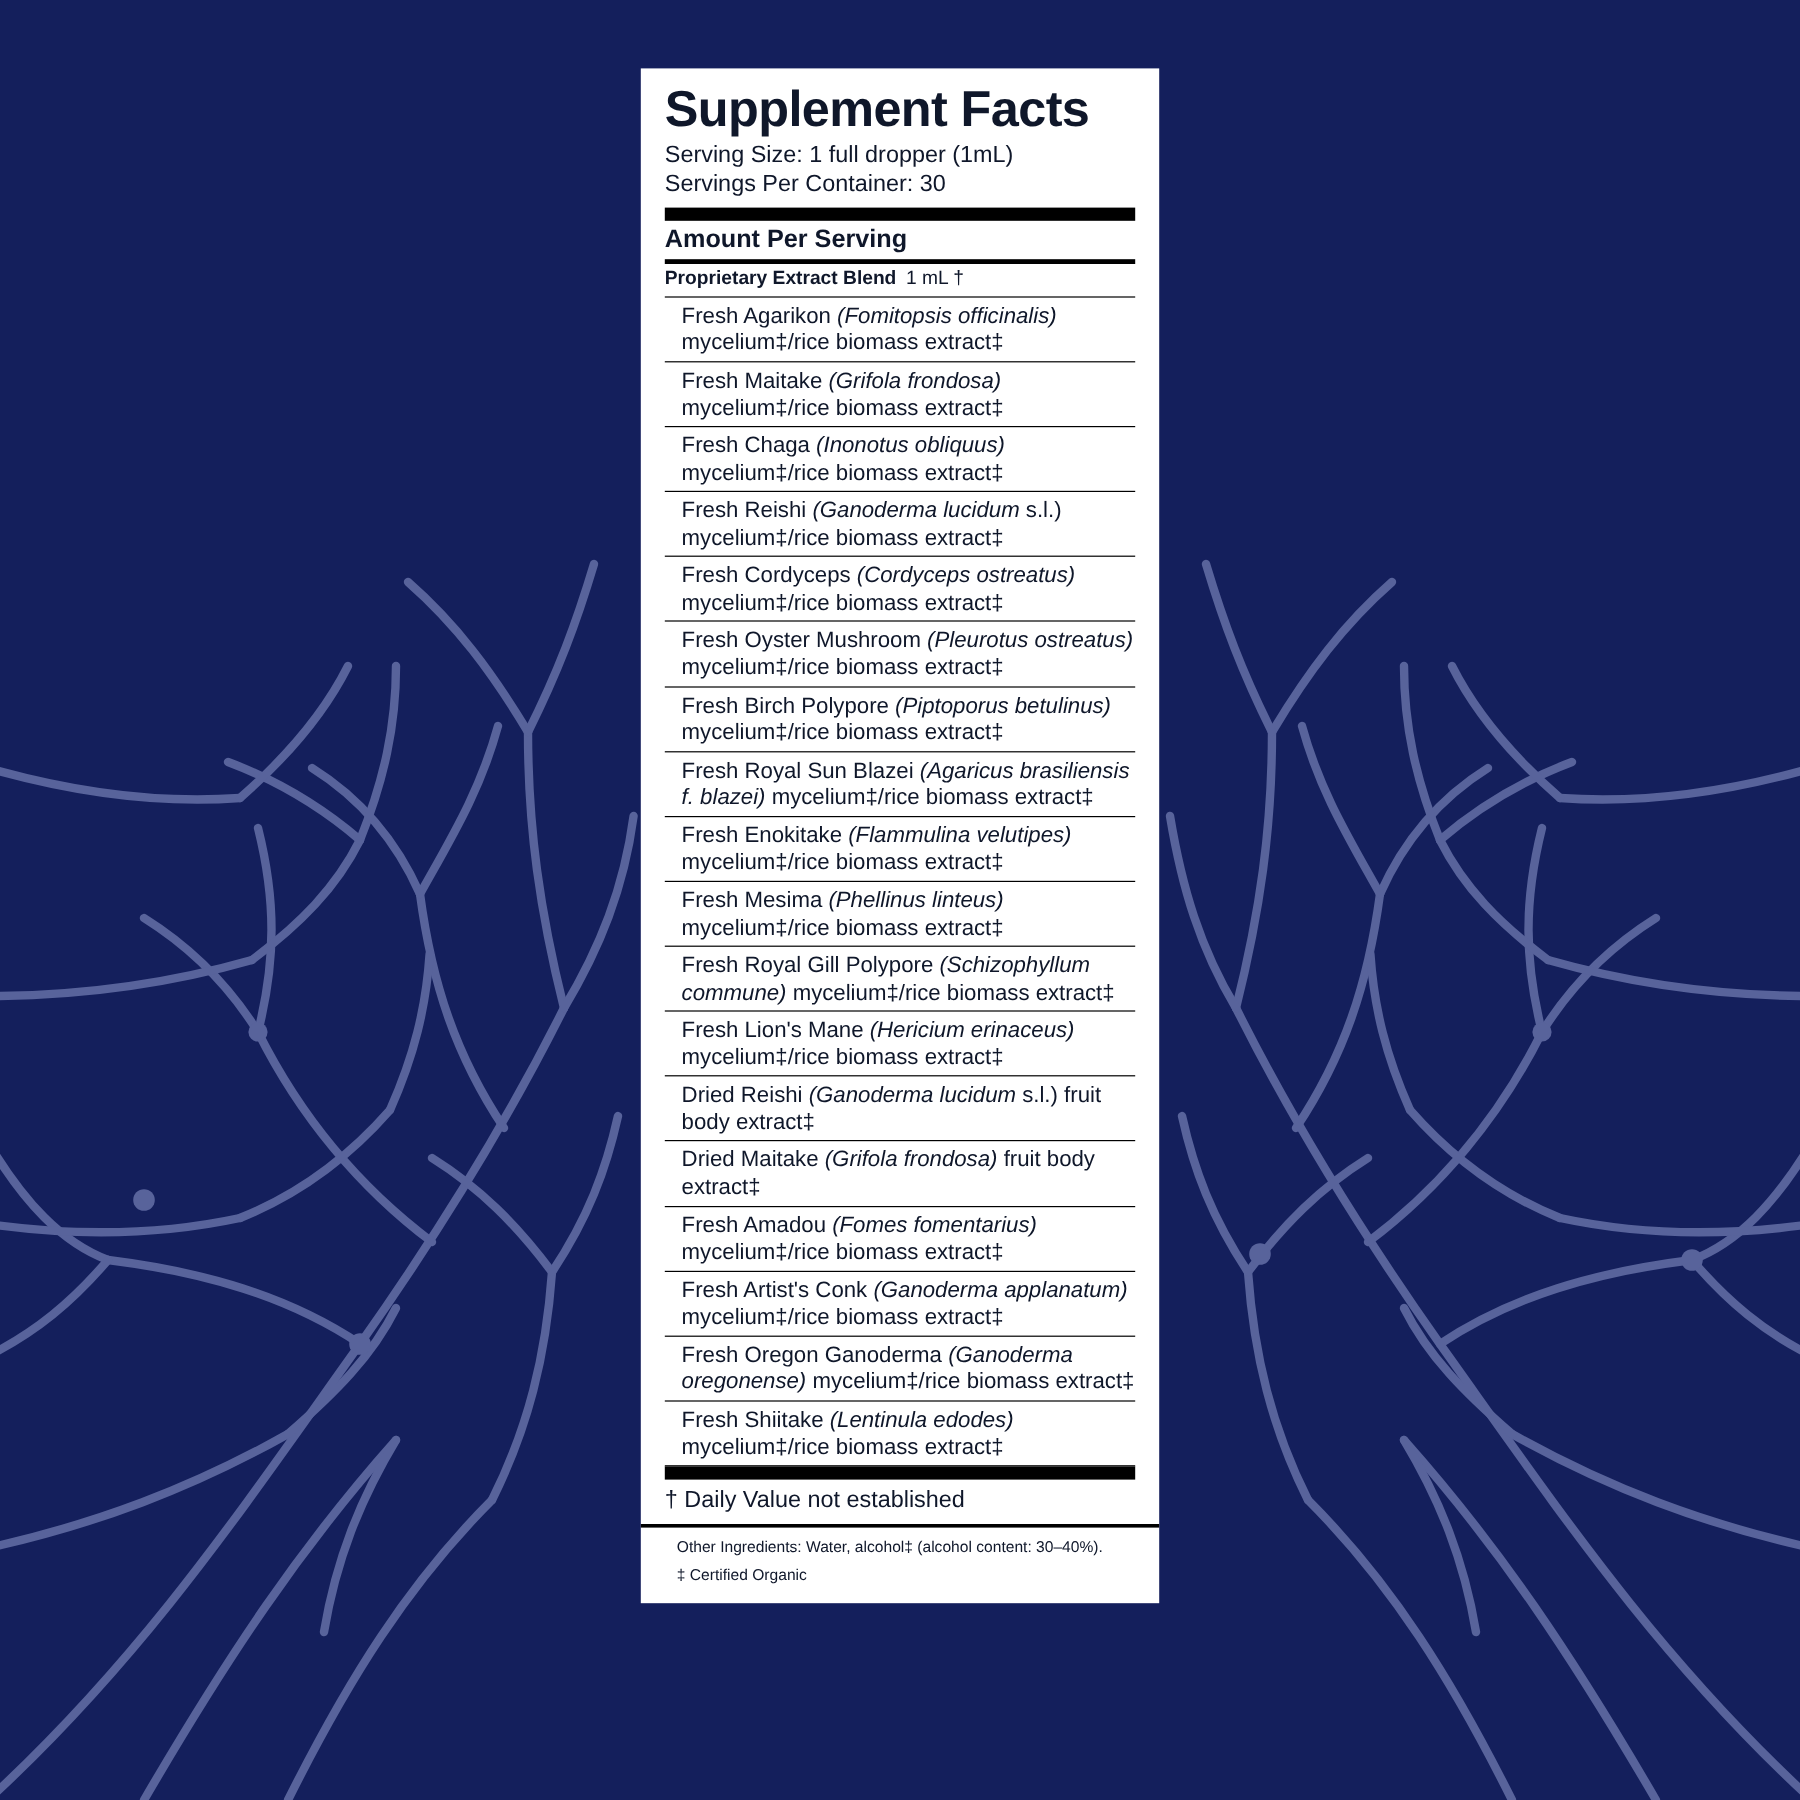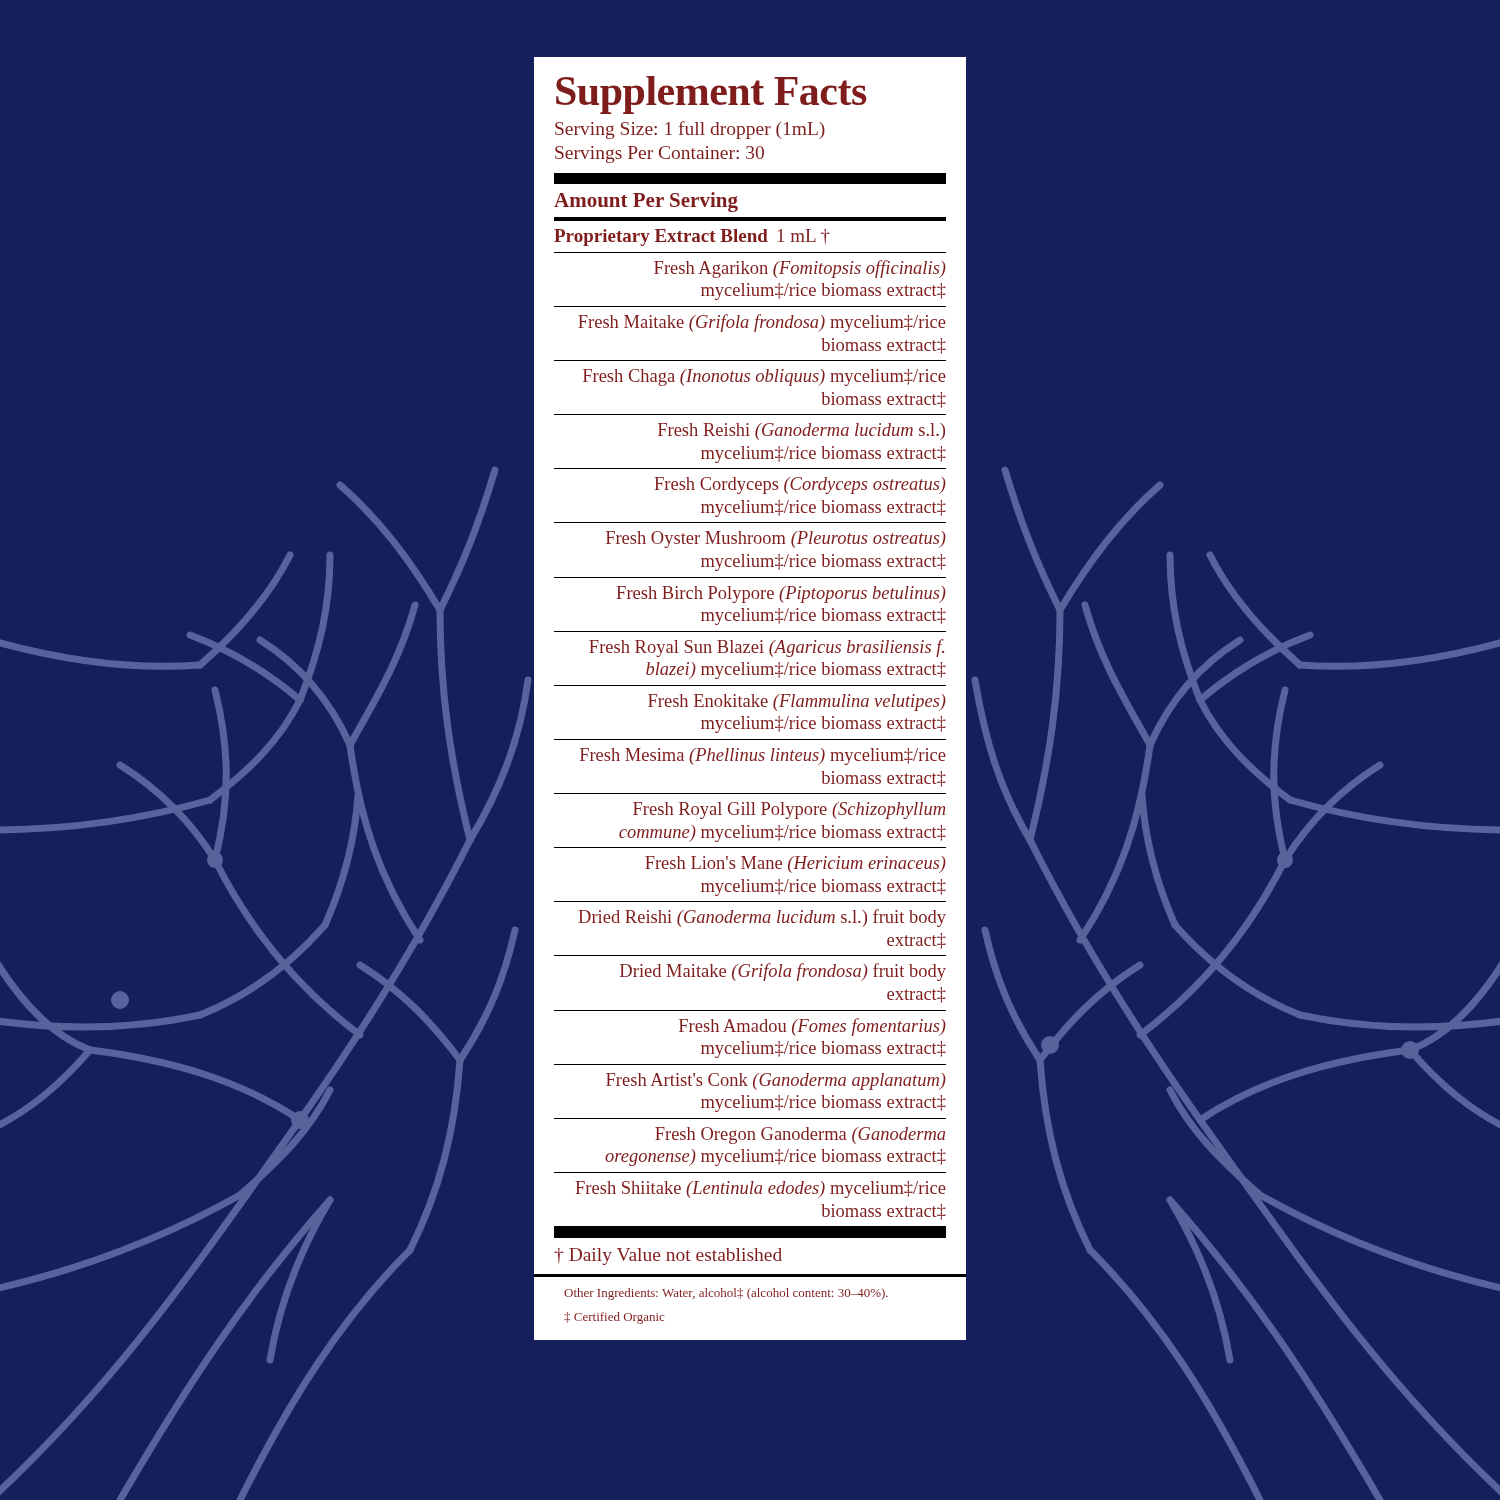--- a/index.html
+++ b/index.html
@@ -26,22 +26,21 @@
 
   
   #panel {
     position: absolute;
     left: 534px;
     top: 57px;
     width: 432px;
     background: #ffffff;
     box-sizing: border-box;
     padding: 10px 14px 14px 14px;
-    color: #7f1d1d;
-    font-family: Liberation Serif, serif;
+    color: #0f172a;
   }
 
   .sf-title {
     font-size: 42px;
     font-weight: bold;
     letter-spacing: -0.5px;
     line-height: 1.05;
     margin: 2px 0 4px 6px;
   }
   .sf-serving {
@@ -61,37 +60,36 @@
     margin: 0 6px;
   }
 
   .amount-row {
     font-size: 21px;
     font-weight: bold;
     margin: 4px 6px 4px 6px;
   }
 
   .blend-row {
-    font-size: 19px;
+    font-size: 16px;
     margin: 4px 6px 5px 6px;
     display: flex;
     align-items: baseline;
   }
   .blend-row .blend-name {
     font-weight: bold;
   }
   .blend-row .blend-amt {
     font-weight: normal;
     margin-left: 8px;
     text-align: right;
   }
 
   #ingredients {
     margin: 0 6px;
-    text-align: right;
   }
   .ing {
     font-size: 18.5px;
     line-height: 1.22;
     padding: 4px 0 4px 14px;
     border-bottom: 1px solid #000;
     text-indent: 0;
   }
   .ing:first-child {
     border-top: 1px solid #000;

